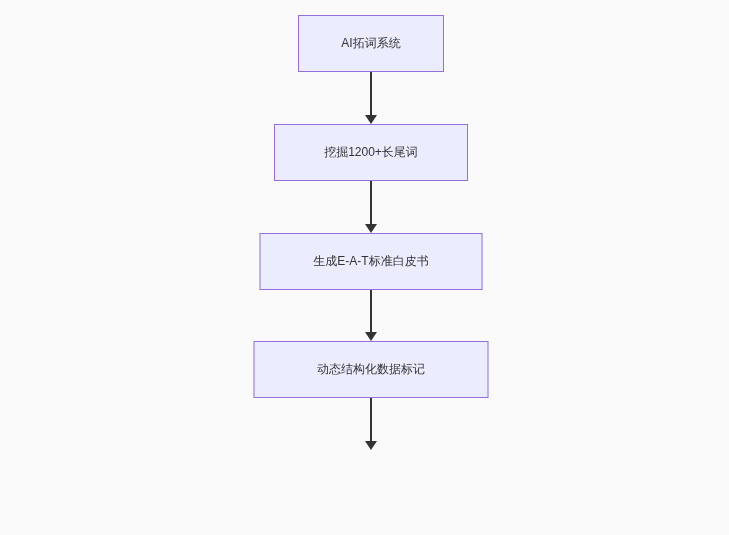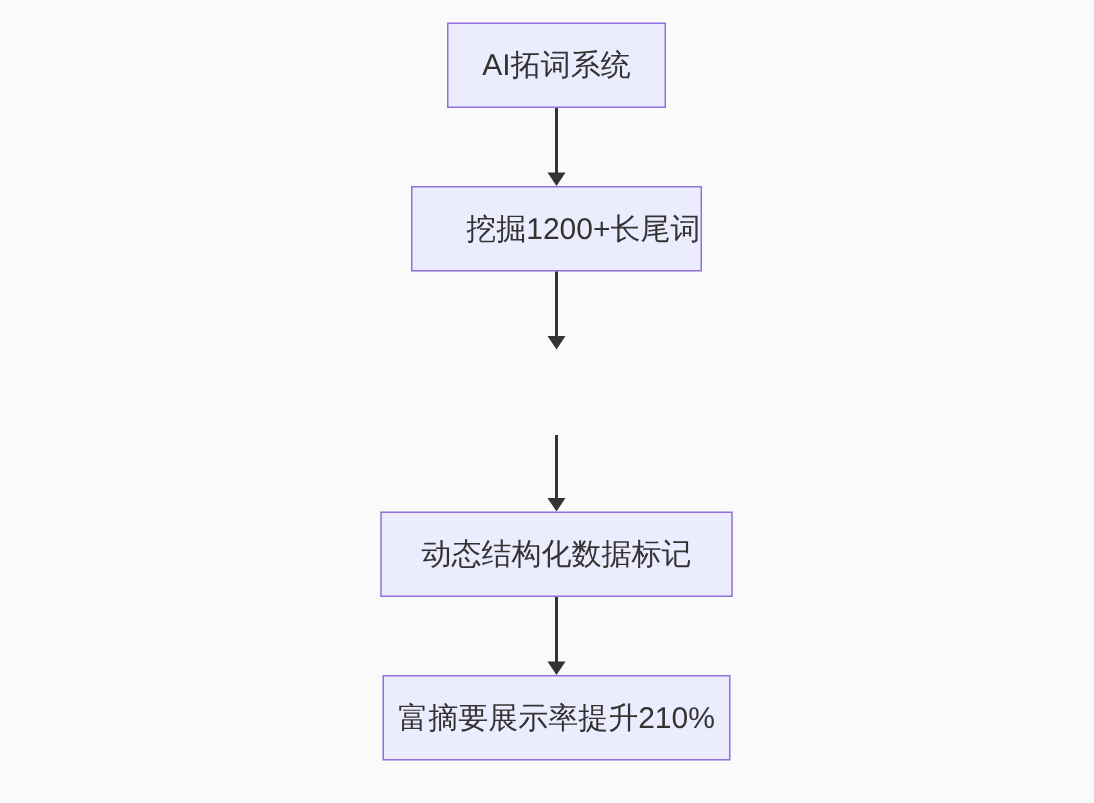--- a/index.html
+++ b/index.html
@@ -25,26 +25,26 @@
     position: absolute;
     left: 371px;
     transform: translateX(-50%);
     height: 57px;
     background: #ECECFF;
     border: 1px solid #9370DB;
     box-sizing: border-box;
     display: flex;
     align-items: center;
     justify-content: center;
-    font-size: 20px;
+    font-size: 12px;
     color: #333333;
     white-space: nowrap;
   }
   .node.n1 { top: 15px;  width: 146px; }
-  .node.n2 { top: 124px; width: 194px; justify-content: flex-end; }
+  .node.n2 { top: 124px; width: 194px; }
   .node.n3 { top: 233px; width: 223px; }
   .node.n4 { top: 341px; width: 235px; }
   .node.n5 { top: 450px; width: 232px; }
 
   .arrow {
     position: absolute;
     left: 370px;
     width: 2px;
     background: #333333;
   }
@@ -76,26 +76,26 @@
   </div>
 
   <div class="arrow a1"></div>
 
   <div class="node n2">
     <span>挖掘1200+长尾词</span>
   </div>
 
   <div class="arrow a2"></div>
 
+  <div class="node n3">
+    <span>生成E-A-T标准白皮书</span>
+  </div>
 
   <div class="arrow a3"></div>
 
   <div class="node n4">
     <span>动态结构化数据标记</span>
   </div>
 
   <div class="arrow a4"></div>
 
-  <div class="node n5">
-    <span>富摘要展示率提升210%</span>
-  </div>
 
 </div>
 
 </body></html>

